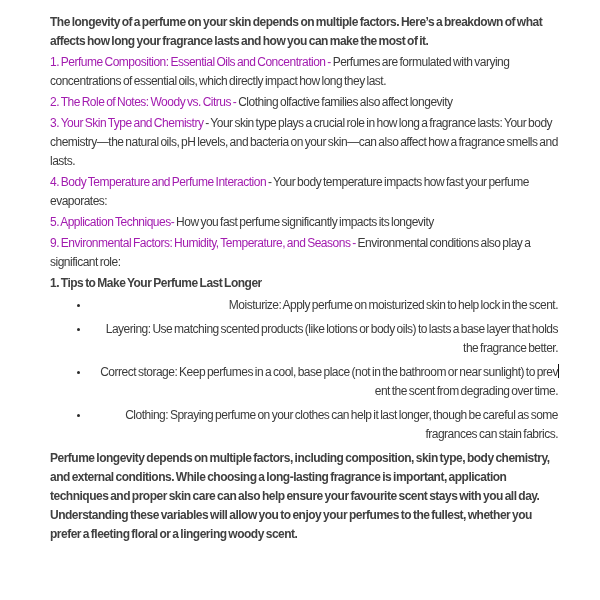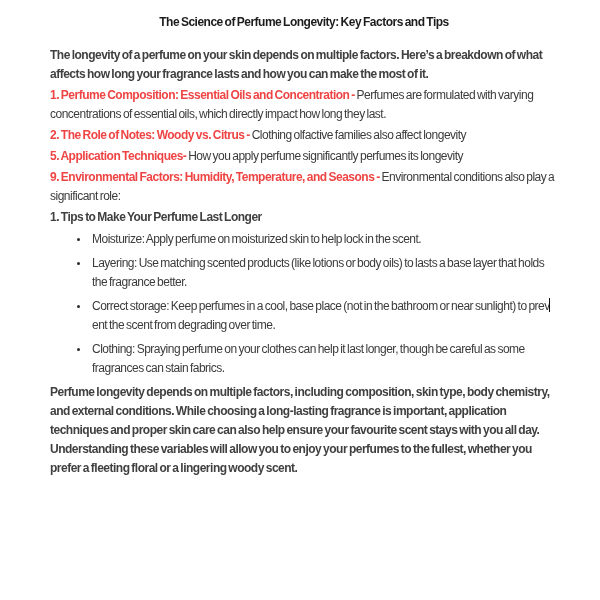--- a/index.html
+++ b/index.html
@@ -30,58 +30,60 @@
     font-weight: 700;
     color: #1d1d1d;
     margin: 0 0 14px 0;
   }
   p { margin: 0 0 2px 0; }
   .bold-par {
     font-weight: 700;
     color: #404040;
   }
   .sec-head {
-    font-weight: 700;
-    color: #ef4444;
+    font-weight: 400;
+    color: #a21caf;
   }
   ul.tips {
     margin: 3px 0 2px 0;
     padding-left: 40px;
     list-style: disc outside;
   }
   ul.tips li {
     margin: 0 0 5px 0;
     padding-left: 2px;
+    text-align: right;
   }
   ul.tips li::marker { font-size: 10px; color: #2a2a2a; }
   .caret {
     display: inline-block;
     width: 1px;
     height: 14px;
     background: #111111;
     vertical-align: -2px;
     margin: 0 -0.5px;
   }
 </style>
 </head>
 <body>
 
 <div class="doc">
 
-  <p class="title">The Science of Perfume Longevity: Key Factors and Tips</p>
 
   <p class="bold-par">The longevity of a perfume on your skin depends on multiple factors. Here’s a breakdown of what affects how long your fragrance lasts and how you can make the most of it.</p>
 
   <p><span class="sec-head">1. Perfume Composition: Essential Oils and Concentration -</span><span> Perfumes are formulated with varying concentrations of essential oils, which directly impact how long they last.</span></p>
 
   <p><span class="sec-head">2. The Role of Notes: Woody vs. Citrus -</span><span> Clothing olfactive families also affect longevity</span></p>
 
+  <p><span class="sec-head">3. Your Skin Type and Chemistry</span><span> - Your skin type plays a crucial role in how long a fragrance lasts: Your body chemistry—the natural oils, pH levels, and bacteria on your skin—can also affect how a fragrance smells and lasts.</span></p>
 
+  <p><span class="sec-head">4. Body Temperature and Perfume Interaction</span><span> - Your body temperature impacts how fast your perfume evaporates:</span></p>
 
-  <p><span class="sec-head">5. Application Techniques-</span><span> How you apply perfume significantly perfumes its longevity</span></p>
+  <p><span class="sec-head">5. Application Techniques-</span><span> How you fast perfume significantly impacts its longevity</span></p>
 
   <p><span class="sec-head">9. Environmental Factors: Humidity, Temperature, and Seasons -</span><span> Environmental conditions also play a significant role:</span></p>
 
   <p class="bold-par">1. Tips to Make Your Perfume Last Longer</p>
 
   <ul class="tips">
     <li><span>Moisturize: Apply perfume on moisturized skin to help lock in the scent.</span></li>
     <li><span>Layering: Use matching scented products (like lotions or body oils) to lasts a base layer that holds the fragrance better.</span></li>
     <li><span>Correct storage: Keep perfumes in a cool, base place (not in the bathroom or near sunlight) to prev</span><span class="caret"></span><span>ent the scent from degrading over time.</span></li>
     <li><span>Clothing: Spraying perfume on your clothes can help it last longer, though be careful as some fragrances can stain fabrics.</span></li>

